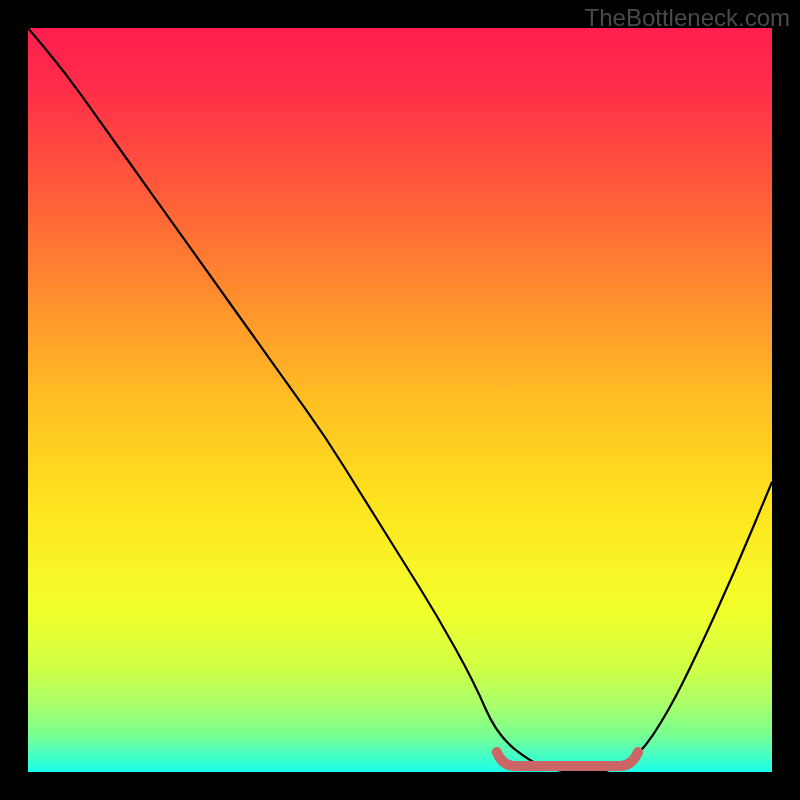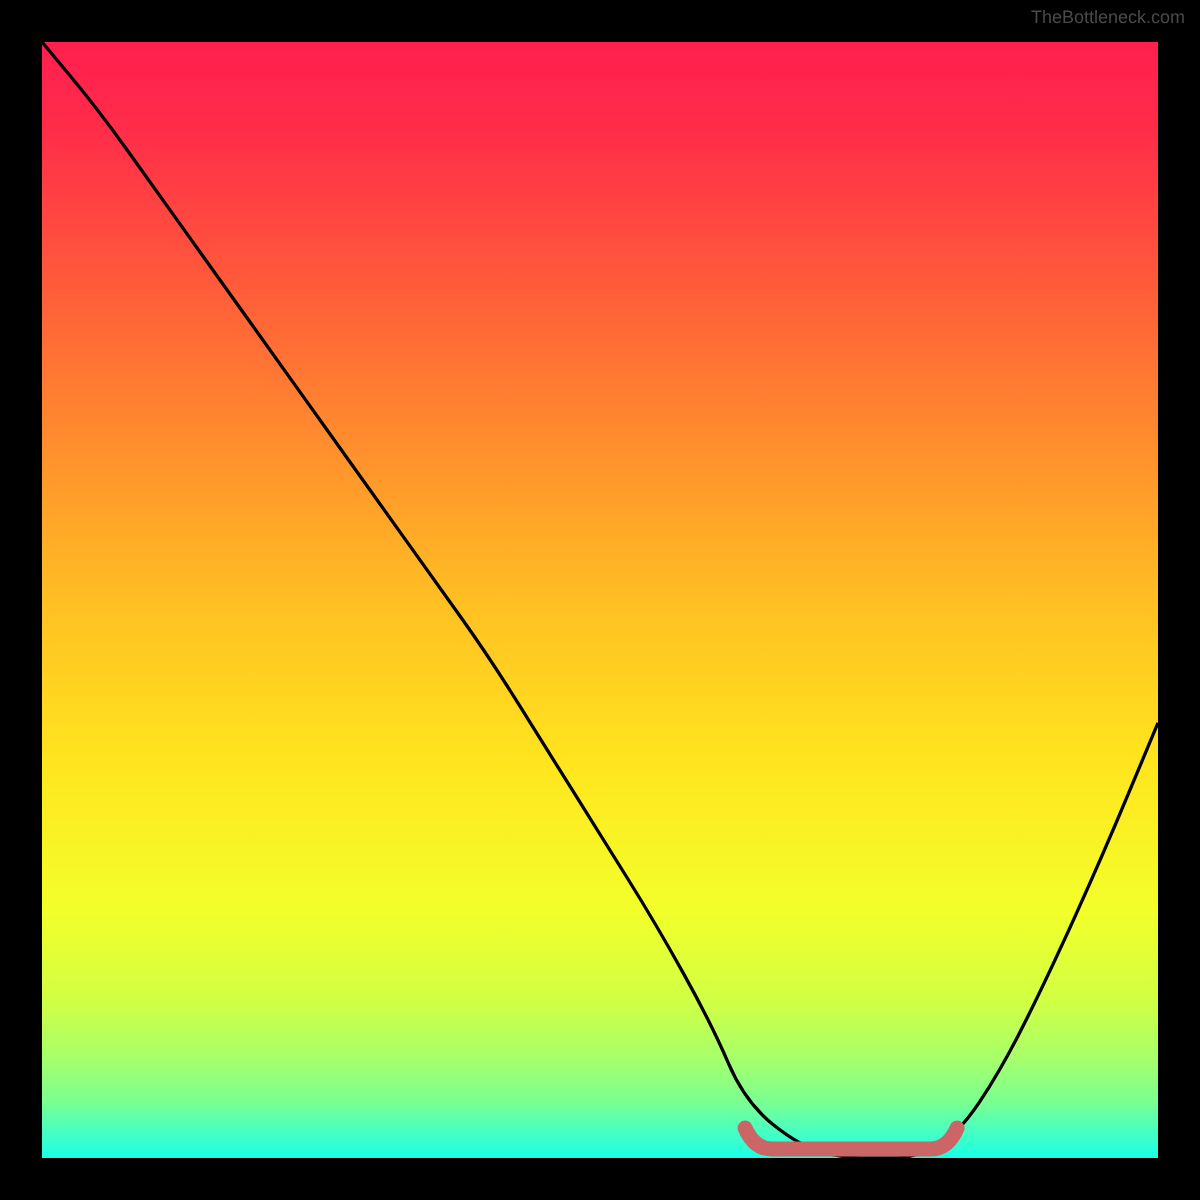--- a/index.html
+++ b/index.html
@@ -14,21 +14,21 @@
     position: relative;
     width: 800px;
     height: 800px;
     background: #000;
   }
   .watermark {
     position: absolute;
     top: 4px;
     right: 10px;
     font-family: Arial, Helvetica, sans-serif;
-    font-size: 12px;
+    font-size: 24px;
     color: #4a4a4a;
     z-index: 10;
   }
   .plot-area {
     position: absolute;
     left: 28px;
     top: 28px;
     width: 744px;
     height: 744px;
   }

